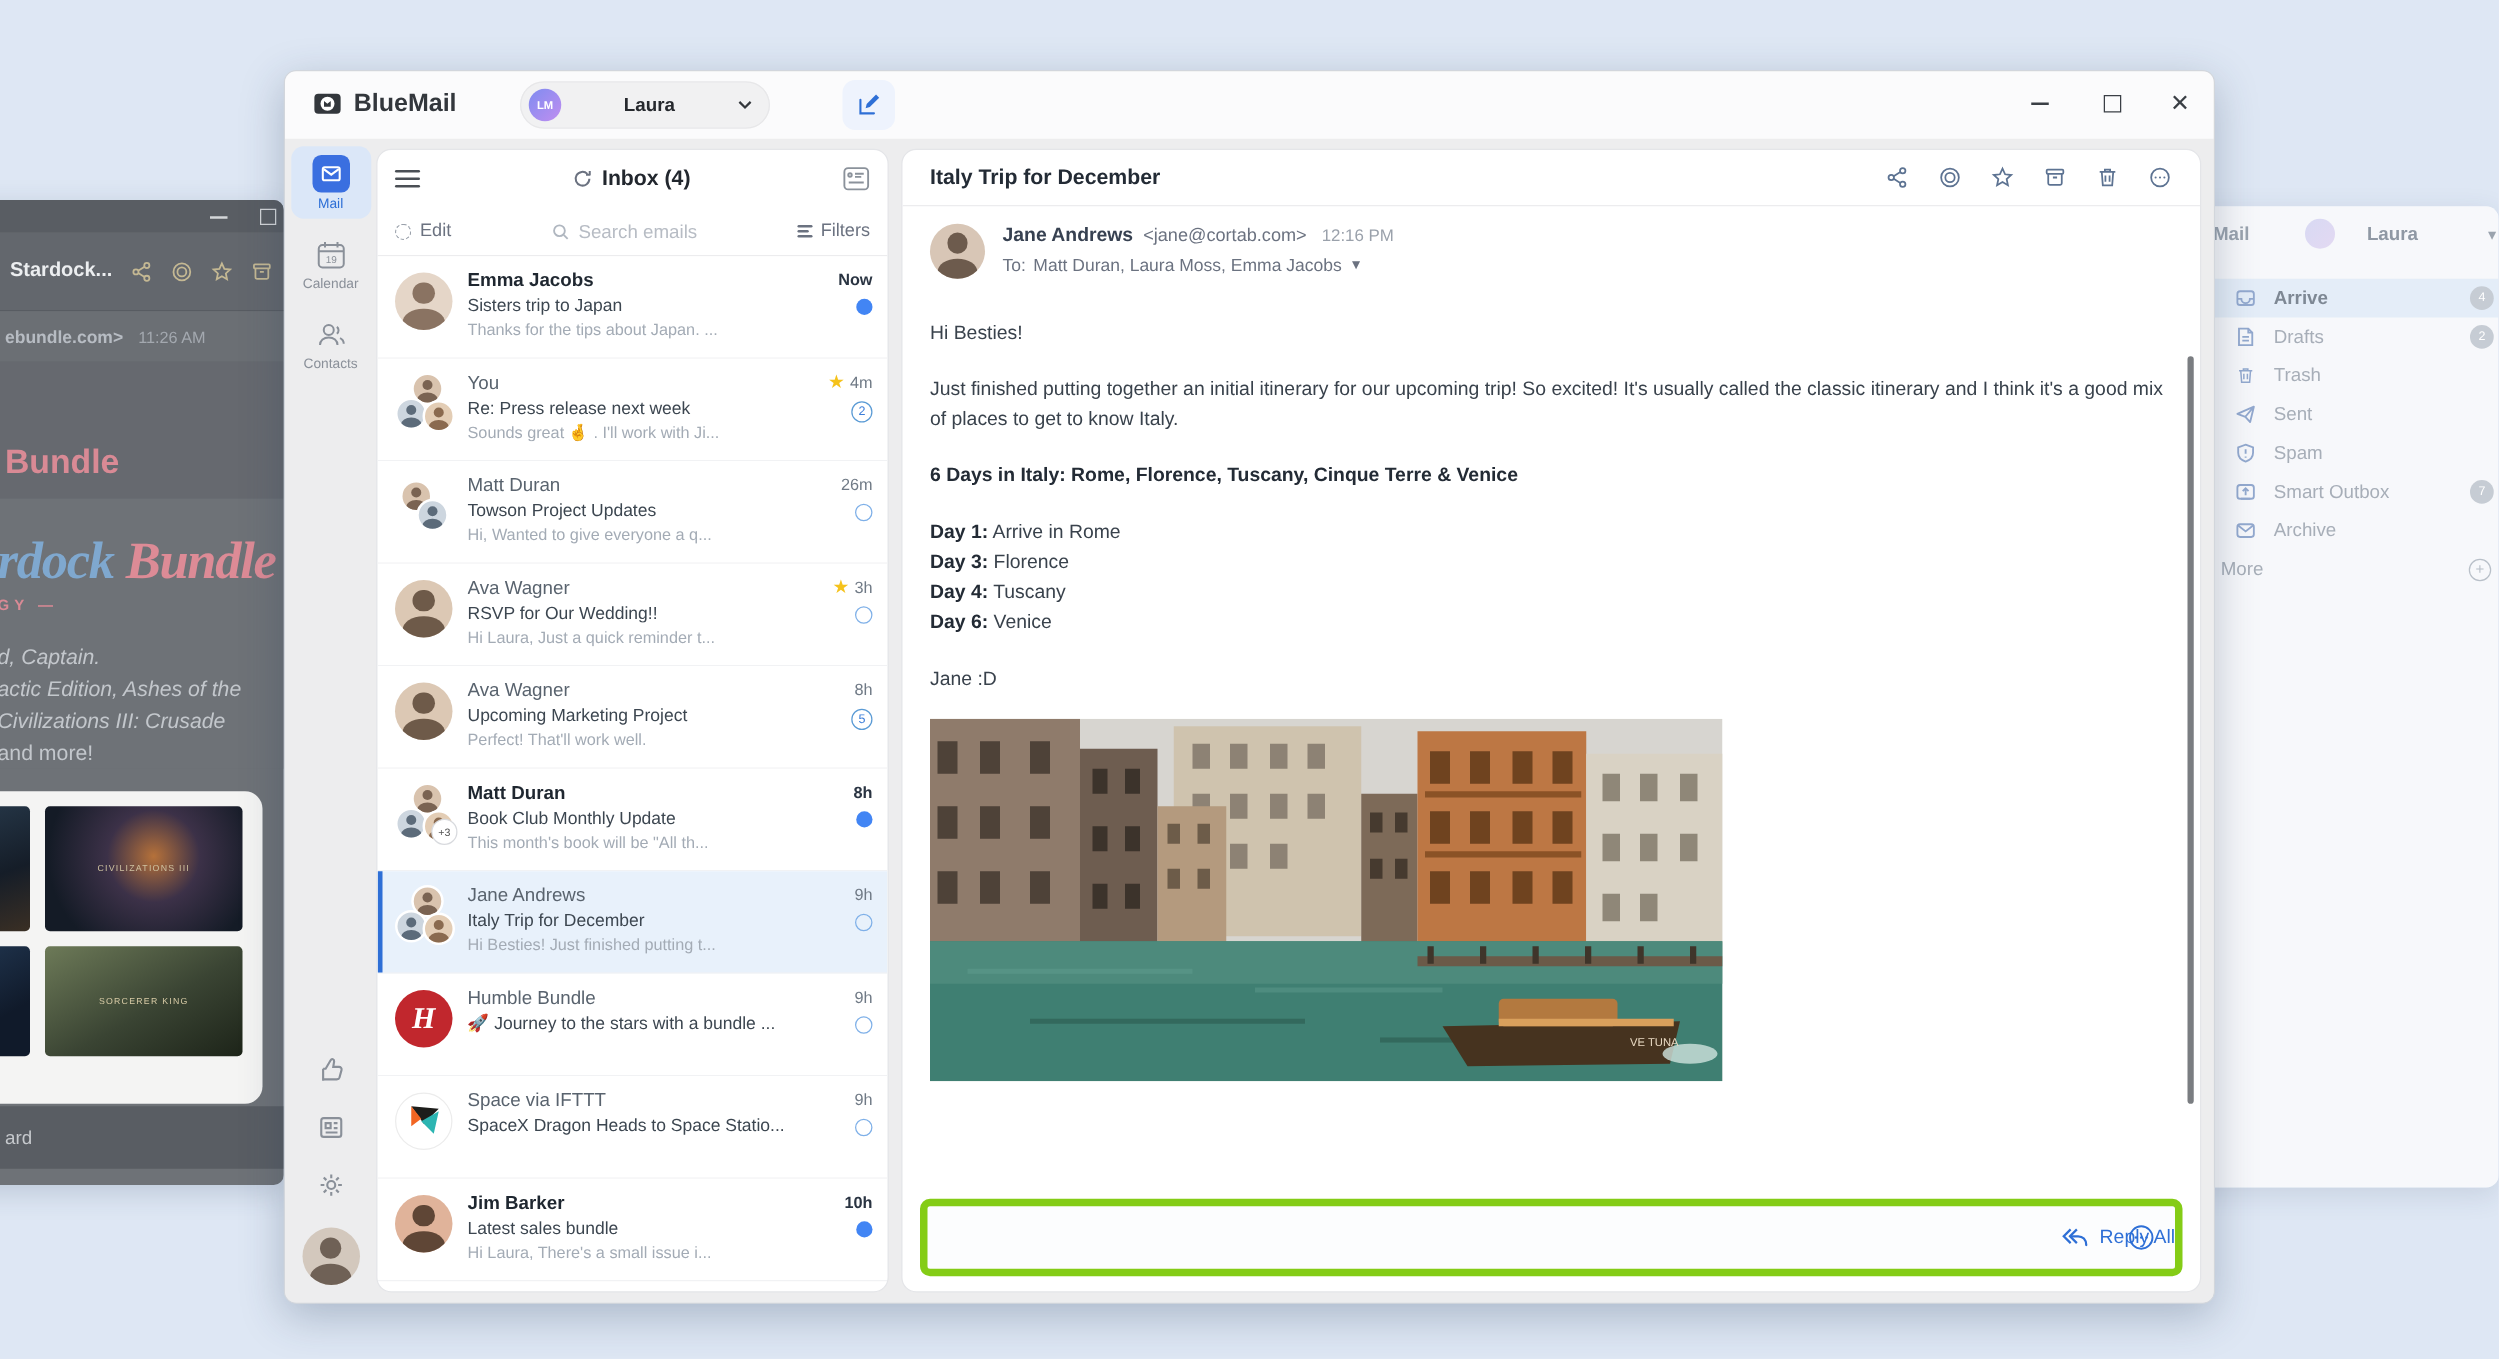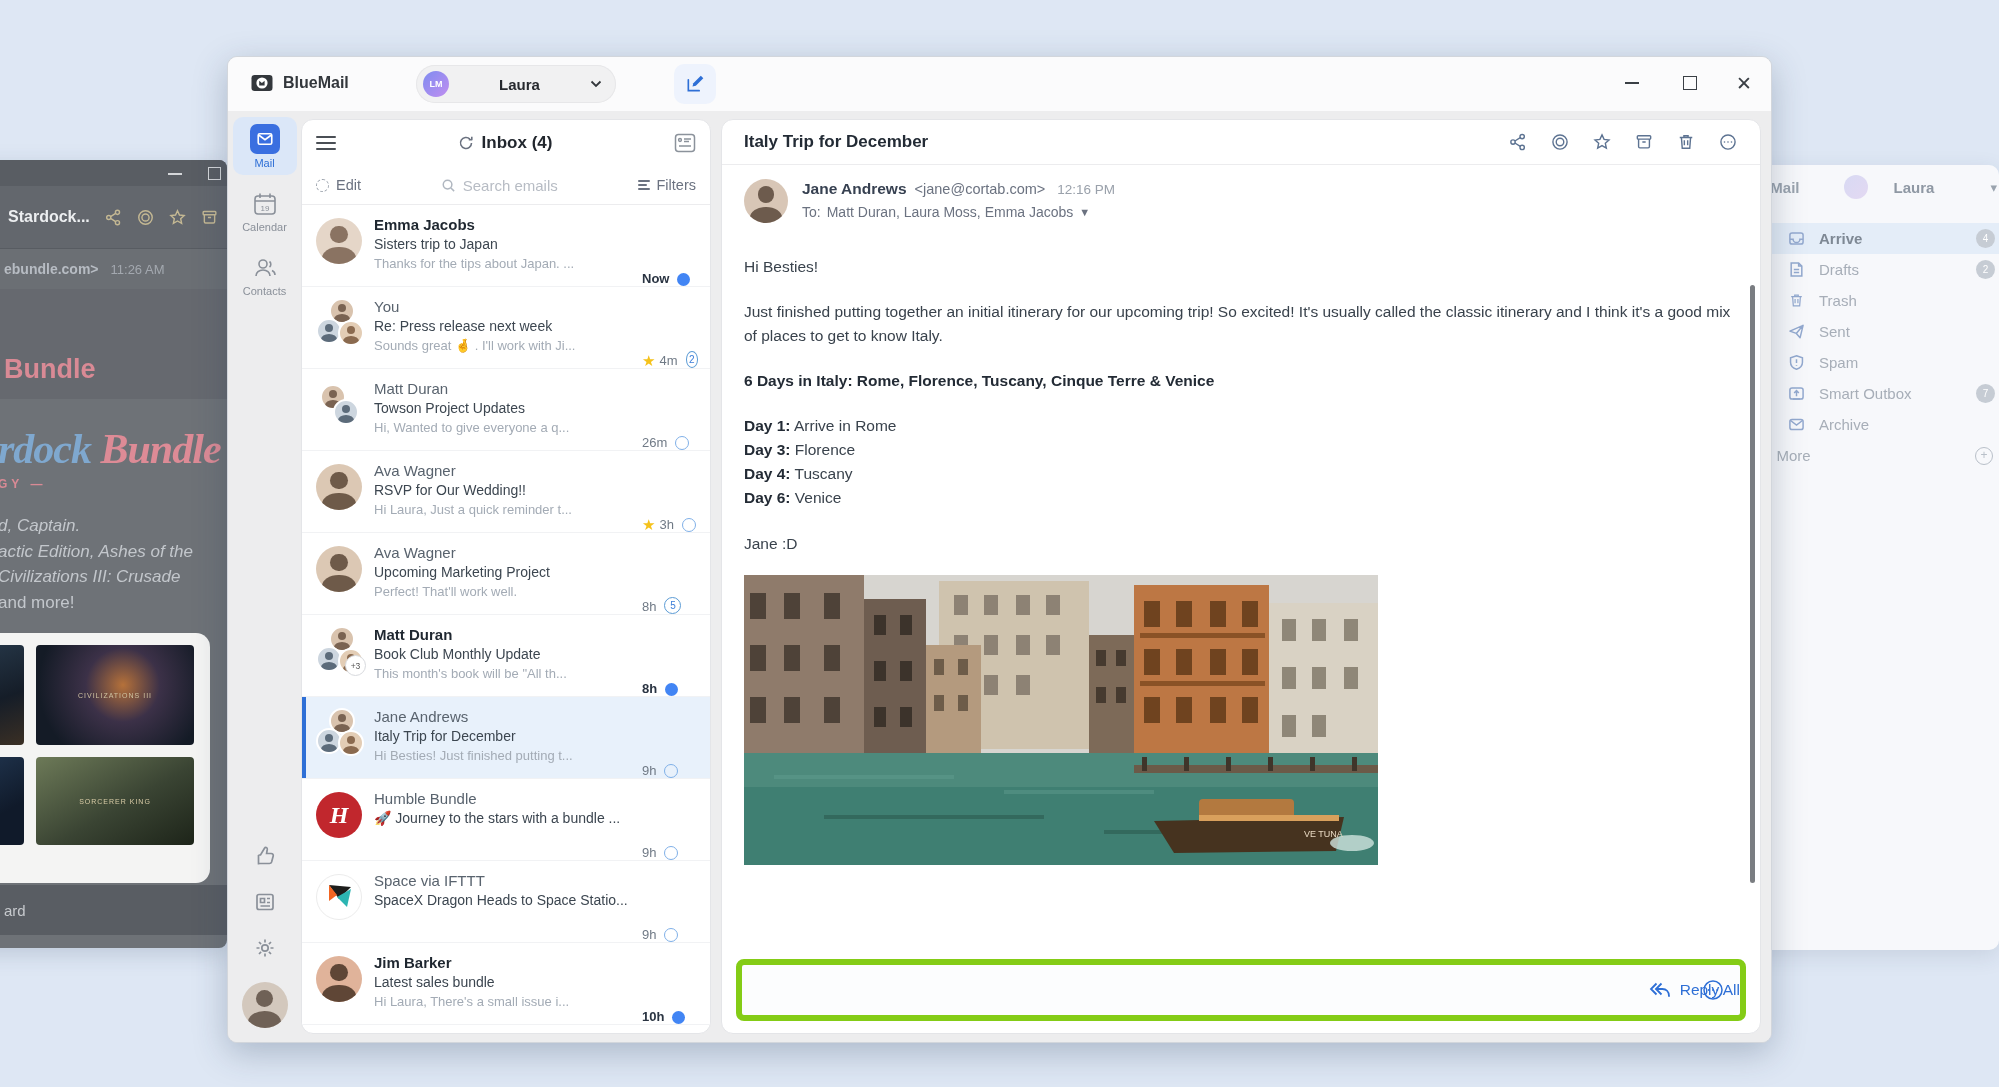--- a/index.html
+++ b/index.html
@@ -56,21 +56,21 @@
   .wr-add{position:absolute;right:6px;top:7px;width:16px;height:16px;border:1px solid #b9c0c9;border-radius:50%;
     color:#b9c0c9;font-size:12px;line-height:14px;text-align:center;}
   .wr-more-chevron{color:#b4bac2;font-size:11px;margin-right:10px;margin-left:-27px;}
 
   
   .win-main{position:absolute;left:227px;top:56px;width:1545px;height:987px;background:#ededee;border-radius:10px;
     box-shadow:0 10px 34px rgba(40,60,90,.28);border:1px solid #d2d6dc;overflow:hidden;z-index:3;box-sizing:border-box;}
   .titlebar{height:54px;background:#fbfbfc;position:relative;}
   .brand{position:absolute;left:22px;top:14px;display:flex;align-items:center;gap:9px;}
   .brand svg{width:24px;height:24px;}
-  .brand span{font-size:16px;color:#33373c;font-weight:600;}
+  .brand span{font-size:20px;color:#33373c;font-weight:600;}
   .account-pill{position:absolute;left:188px;top:8px;width:200px;height:38px;background:#f1f1f2;border-radius:19px;
     display:flex;align-items:center;box-shadow:inset 0 0 0 1px #e7e7e9;}
   .pill-avatar{width:26px;height:26px;border-radius:50%;background:linear-gradient(135deg,#7f8cf0,#c08ef0);margin-left:7px;
     color:#fff;font-size:9px;font-weight:bold;display:flex;align-items:center;justify-content:center;}
   .pill-name{flex:1;text-align:center;font-size:15px;font-weight:bold;color:#26292e;}
   .pill-chevron{margin-right:14px;}
   .compose-btn{position:absolute;left:446px;top:7px;width:42px;height:40px;background:#eef3fd;border-radius:10px;
     display:flex;align-items:center;justify-content:center;}
   .compose-btn svg{width:20px;height:20px;}
   .winctl{position:absolute;top:12px;width:28px;height:28px;display:flex;align-items:center;justify-content:center;color:#3a3f45;}
@@ -127,21 +127,21 @@
   .extra-badge{position:absolute;width:19px;height:19px;border-radius:50%;background:#fff;border:1px solid #d8dade;color:#555;
     font-size:8.5px;display:flex;align-items:center;justify-content:center;right:-4px;bottom:-2px;}
   .brand-h{background:#c1272d;display:flex;align-items:center;justify-content:center;}
   .brand-h span{color:#fff;font-family:"Liberation Serif",serif;font-style:italic;font-weight:bold;font-size:24px;}
   .ifttt-av{background:#fff;border:1px solid #ececec;box-sizing:border-box;}
   .rtext{flex:1;min-width:0;padding-top:2px;}
   .rname{font-size:15px;color:#59636e;white-space:nowrap;overflow:hidden;text-overflow:ellipsis;}
   .row.unread .rname{color:#1f2730;font-weight:bold;}
   .rsubject{font-size:14px;color:#3c4650;margin-top:3px;white-space:nowrap;overflow:hidden;text-overflow:ellipsis;}
   .rpreview{font-size:13px;color:#a3abb5;margin-top:4px;white-space:nowrap;overflow:hidden;text-overflow:ellipsis;}
-  .rmeta{width:56px;flex:0 0 auto;display:flex;flex-direction:row;align-items:flex-end;gap:8px;padding-top:2px;}
+  .rmeta{width:56px;flex:0 0 auto;display:flex;flex-direction:column;align-items:flex-end;gap:8px;padding-top:2px;}
   .rtime{font-size:13px;color:#707a86;display:flex;align-items:center;gap:4px;}
   .row.unread .rtime{color:#2a3442;font-weight:bold;}
   .star{color:#f5c21b;font-size:15px;line-height:1;}
   .dot{width:13px;height:13px;border-radius:50%;background:#4285f4;}
   .ring{width:14px;height:14px;border-radius:50%;border:1.6px solid #7fb0e8;box-sizing:border-box;}
   .cnt{width:17px;height:17px;border-radius:50%;border:1.4px solid #5b9bd5;box-sizing:border-box;color:#3b7dd8;
     font-size:10px;display:flex;align-items:center;justify-content:center;}
 
   
   .reader{flex:1;margin:8px 10px 10px 10px;background:#fff;border-radius:12px;border:1px solid #e4e5e8;position:relative;overflow:hidden;}

